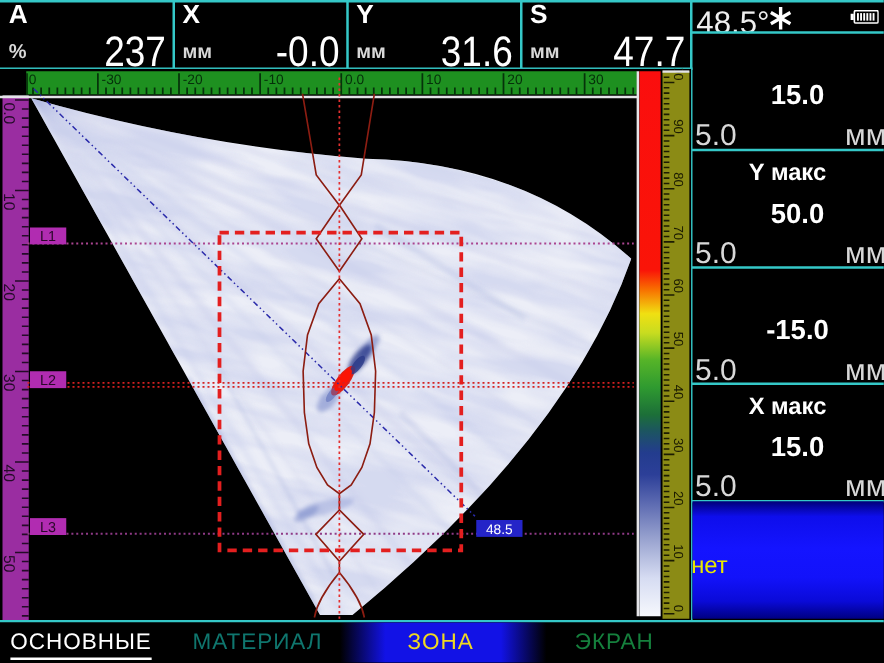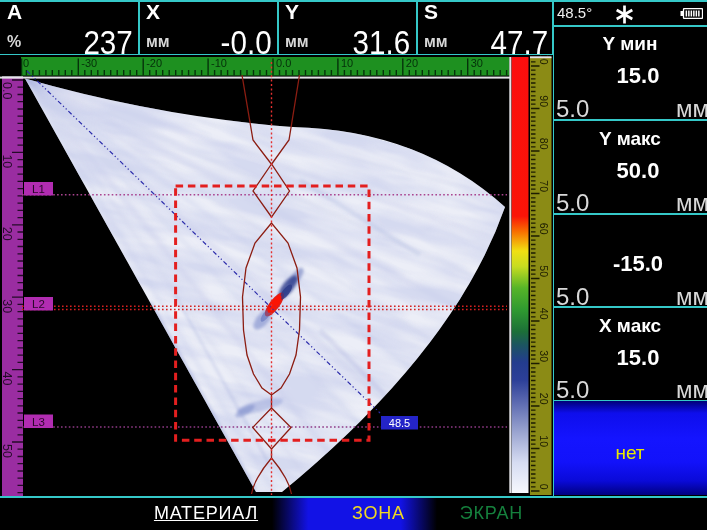--- a/index.html
+++ b/index.html
@@ -28,61 +28,60 @@
 <div class="abs cellV" style="right:297px;top:23px">31.6</div>
 <div class="abs cellL" style="left:424px;top:0px">S</div>
 <div class="abs cellU" style="left:424px;top:33px">мм</div>
 <div class="abs cellV" style="right:159px;top:23px">47.7</div>
 <div class="abs cy" style="left:0;top:0;width:707px;height:2px"></div>
 <div class="abs cy" style="left:138.0px;top:0;width:2px;height:56px"></div>
 <div class="abs cy" style="left:277.0px;top:0;width:2px;height:56px"></div>
 <div class="abs cy" style="left:415.5px;top:0;width:2px;height:56px"></div>
 <div class="abs cy" style="left:0;top:54px;width:554px;height:2px"></div>
 <div class="abs cy" style="left:552px;top:0;width:2px;height:497px"></div>
-<div class="abs" style="left:557px;top:4px;color:#eee;font-size:15px">48.5°</div>
+<div class="abs" style="left:557px;top:4px;color:#eee;font-size:25px">48.5°</div>
 <svg class="abs" style="left:613px;top:3px" width="23" height="23" viewBox="0 0 23 23">
 <g stroke="#fff" stroke-width="2.7">
 <line x1="11.5" y1="2.5" x2="11.5" y2="20.5"></line>
 <line x1="3.7" y1="7" x2="19.3" y2="16"></line>
 <line x1="3.7" y1="16" x2="19.3" y2="7"></line>
 </g>
     </svg>
 <svg class="abs" style="left:680px;top:8px" width="23" height="11" viewBox="0 0 23 11">
 <rect x="0.5" y="3" width="2.5" height="5" fill="#fff"></rect>
 <rect x="3.5" y="0.5" width="19" height="10" fill="none" stroke="#fff" stroke-width="1.3" rx="1"></rect>
 <rect x="5.6" y="2.5" width="1.5" height="6" fill="#fff"></rect>
 <rect x="8.1" y="2.5" width="1.5" height="6" fill="#fff"></rect>
 <rect x="10.6" y="2.5" width="1.5" height="6" fill="#fff"></rect>
 <rect x="13.1" y="2.5" width="1.5" height="6" fill="#fff"></rect>
 <rect x="15.6" y="2.5" width="1.5" height="6" fill="#fff"></rect>
 <rect x="18.1" y="2.5" width="1.5" height="6" fill="#fff"></rect>
 </svg>
 <div class="abs cy" style="left:553px;top:24.5px;width:154px;height:2px"></div>
-<div class="abs ttl" style="left:553px;top:33.0px">Y мин</div>
 <div class="abs val" style="left:553px;top:63.0px">15.0</div>
 <div class="abs sml" style="left:556px;top:94.5px">5.0</div>
 <div class="abs sml" style="left:676px;top:94.5px">мм</div>
 <div class="abs ttl" style="left:553px;top:127.5px">Y макс</div>
 <div class="abs val" style="left:553px;top:157.5px">50.0</div>
 <div class="abs sml" style="left:556px;top:189.0px">5.0</div>
 <div class="abs sml" style="left:676px;top:189.0px">мм</div>
 <div class="abs val" style="left:553px;top:251.0px">-15.0</div>
 <div class="abs sml" style="left:556px;top:282.5px">5.0</div>
 <div class="abs sml" style="left:676px;top:282.5px">мм</div>
 <div class="abs ttl" style="left:553px;top:314.5px">X макс</div>
 <div class="abs val" style="left:553px;top:344.5px">15.0</div>
 <div class="abs sml" style="left:556px;top:376.0px">5.0</div>
 <div class="abs sml" style="left:676px;top:376.0px">мм</div>
 <div class="abs cy" style="left:553px;top:119.0px;width:154px;height:2px"></div>
 <div class="abs cy" style="left:553px;top:212.5px;width:154px;height:2px"></div>
 <div class="abs cy" style="left:553px;top:306.0px;width:154px;height:2px"></div>
 <div class="abs cy" style="left:553px;top:399.5px;width:154px;height:2px"></div>
 <div class="abs" style="left:554px;top:401px;width:153px;height:94px;
 background:linear-gradient(180deg,#000078 0%,#0e0eec 13%,#1414ff 40%,#1212fa 65%,#0a0ad8 85%,#000080 100%)"></div>
-<div class="abs" style="left:553px;top:442px;width:154px;text-align:center;color:#e8e800;font-size:19px">нет</div>
+<div class="abs" style="left:553px;top:442px;width:154px;color:#e8e800;font-size:19px">нет</div>
 <svg class="abs" style="left:0;top:55px" width="553" height="441" viewBox="0 55 553 441">
 <defs>
         <linearGradient id="cb" x1="0" y1="0" x2="0" y2="1">
 <stop offset="0%" stop-color="#fb0e0e"></stop>
 <stop offset="36.5%" stop-color="#fa1408"></stop>
 <stop offset="40%" stop-color="#f86e00"></stop>
 <stop offset="44.5%" stop-color="#f0e012"></stop>
 <stop offset="48%" stop-color="#c8dc20"></stop>
 <stop offset="53%" stop-color="#56b428"></stop>
 <stop offset="58%" stop-color="#2f9a30"></stop>
@@ -197,15 +196,16 @@
 <text x="38.5" y="308" font-size="11.5" fill="#2a082a" text-anchor="middle" font-family="Liberation Sans">L2</text>
 <rect x="24" y="414.5" width="29" height="13.5" fill="#b12cb1"></rect>
 <text x="38.5" y="425.5" font-size="11.5" fill="#2a082a" text-anchor="middle" font-family="Liberation Sans">L3</text>
 <rect x="381" y="416" width="37" height="13.5" fill="#2424c8"></rect>
 <text x="399.5" y="427" font-size="11" fill="#fff" text-anchor="middle" font-family="Liberation Sans">48.5</text>
 </svg>
 <div class="abs cy" style="left:0;top:495.5px;width:707px;height:2px"></div>
 <div class="abs" style="left:0;top:498px;width:707px;height:32px;background:#000"></div>
 <div class="abs" style="left:272px;top:498px;width:165px;height:32px;
 background:linear-gradient(90deg,rgba(18,18,230,0) 0%,#1212e6 22%,#1212e6 78%,rgba(18,18,230,0) 100%)"></div>
-<div class="abs menu" style="left:206px;top:502.5px;transform:translateX(-50%);color:#ffffff;text-decoration:underline;">МАТЕРИАЛ</div>
-<div class="abs menu" style="left:352.5px;top:502.5px;transform:translateX(-50%);color:#f0d820;margin-left:26px;">ЗОНА</div>
+<div class="abs menu" style="left:64.8px;top:502.5px;transform:translateX(-50%);color:#fff;border-bottom:2px solid #fff;padding-bottom:2px;">ОСНОВНЫЕ</div>
+<div class="abs menu" style="left:206px;top:502.5px;transform:translateX(-50%);color:#0f766e;">МАТЕРИАЛ</div>
+<div class="abs menu" style="left:352.5px;top:502.5px;transform:translateX(-50%);color:#f0d820;">ЗОНА</div>
 <div class="abs menu" style="left:491.4px;top:502.5px;transform:translateX(-50%);color:#15803d;">ЭКРАН</div>
 </div>
 </body></html>

